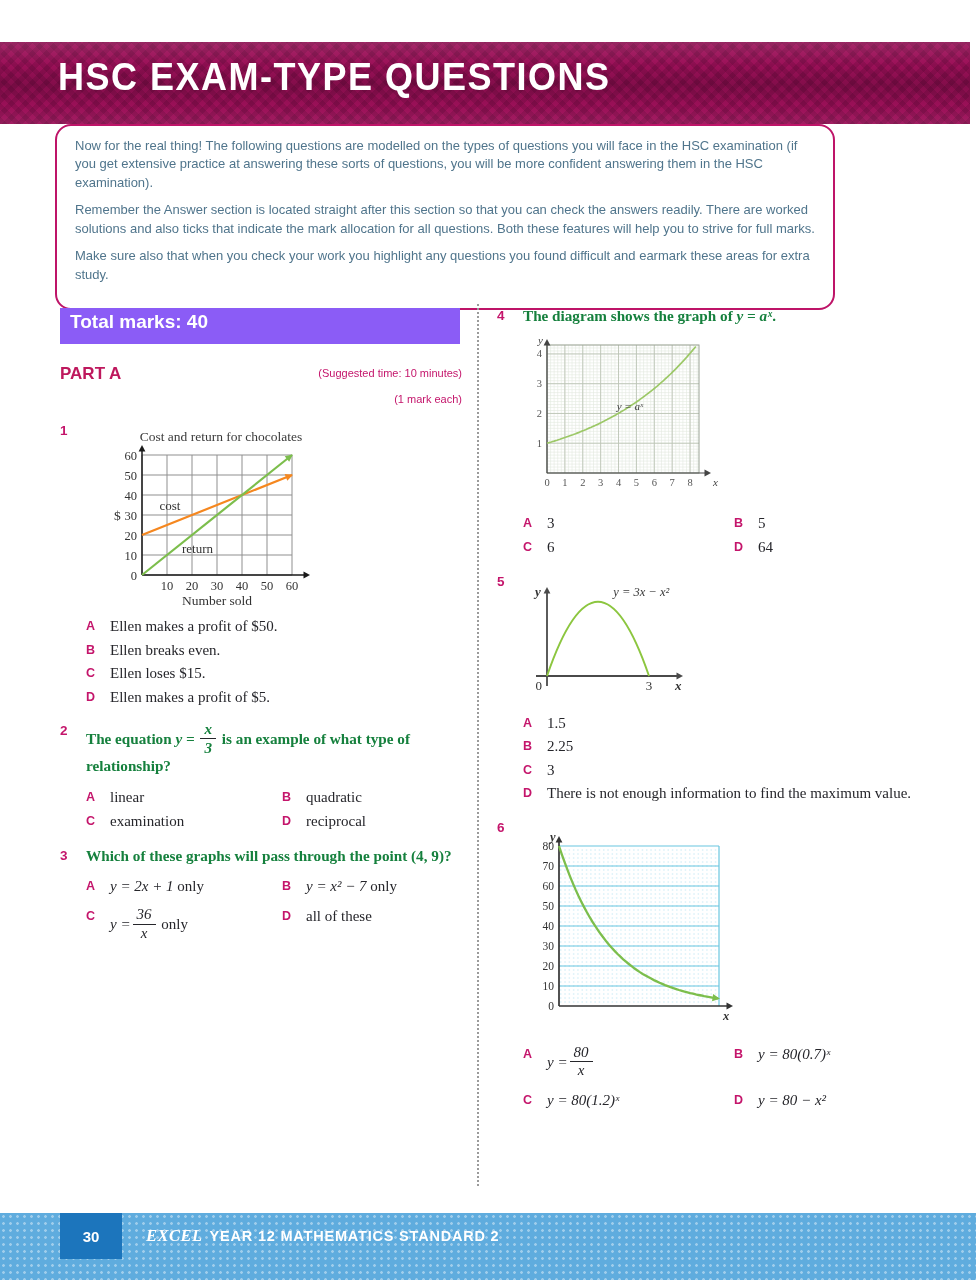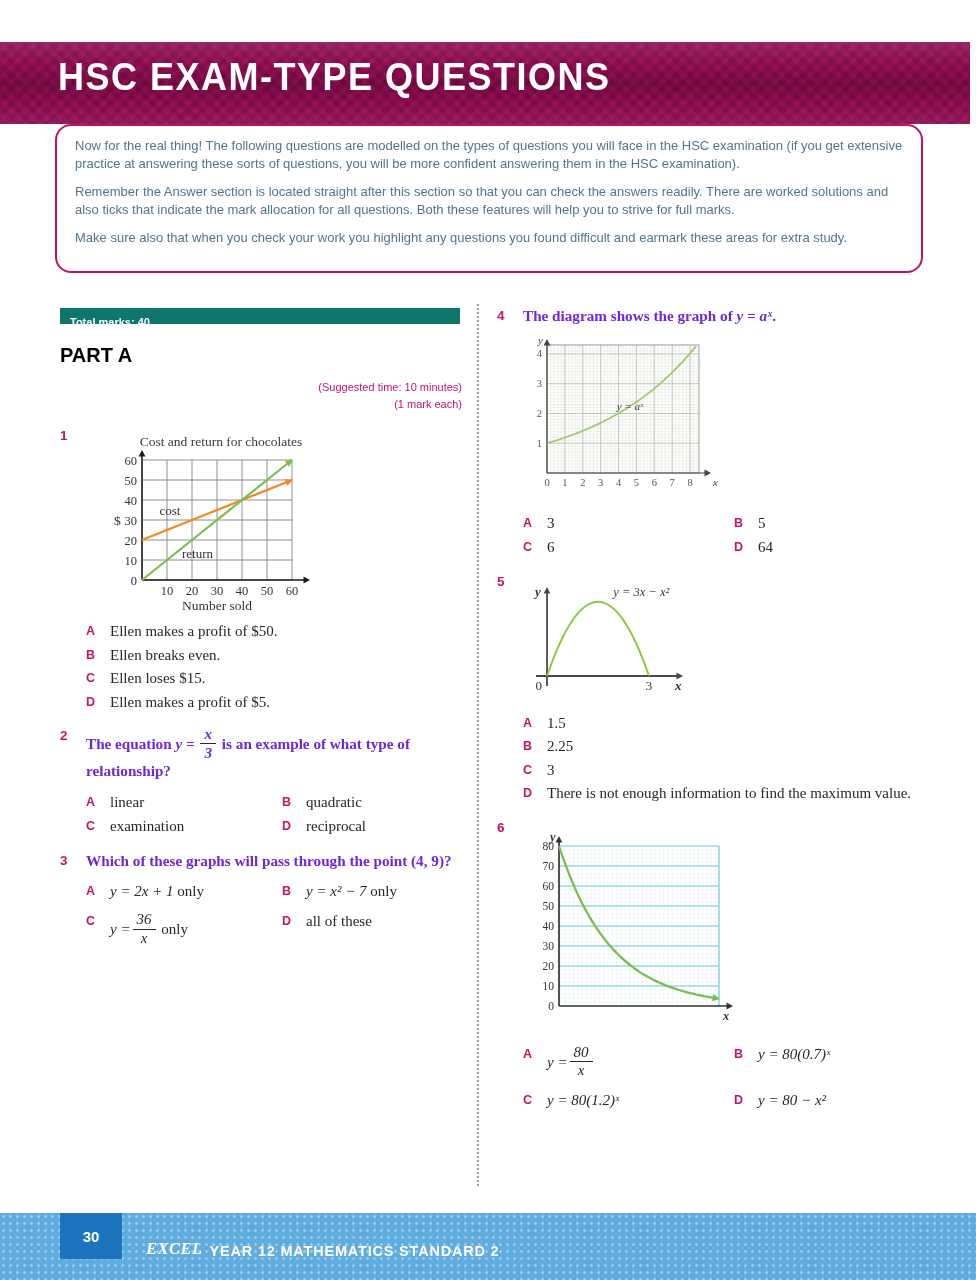--- a/index.html
+++ b/index.html
@@ -5,54 +5,54 @@
   *{margin:0;padding:0;box-sizing:border-box;}
   html,body{width:976px;height:1280px;}
   body{position:relative;background:#fff;font-family:"Liberation Serif",serif;overflow:hidden;}
   .banner{position:absolute;left:0;top:42px;width:970px;height:82px;background-color:#9B1058;
     background-image:
       linear-gradient(to bottom, rgba(255,255,255,.10), rgba(0,0,0,0) 28%, rgba(0,0,0,.16) 52%, rgba(0,0,0,0) 78%, rgba(255,255,255,.06)),
       repeating-linear-gradient(45deg, rgba(40,0,25,.14) 0 5px, rgba(0,0,0,0) 5px 10px),
       repeating-linear-gradient(-45deg, rgba(40,0,25,.14) 0 5px, rgba(0,0,0,0) 5px 10px);}
   .banner .title{position:absolute;left:58px;top:12px;color:#fff;font-family:"Liberation Sans",sans-serif;
     font-size:36px;font-weight:800;letter-spacing:1.5px;transform:scaleY(1.1);transform-origin:left top;white-space:nowrap;}
-  .introbox{position:absolute;left:55px;top:124px;width:868px;border:2.5px solid #BE1468;border-radius:16px;
+  .introbox{position:absolute;left:55px;top:124px;width:780px;border:2.5px solid #BE1468;border-radius:16px;
     padding:11px 18px 24px;font-family:"Liberation Sans",sans-serif;color:#50758C;font-size:13px;line-height:1.42;}
   .introbox p+p{margin-top:9px;}
   .divider{position:absolute;left:477px;top:304px;height:882px;border-left:2px dotted #9b9b9b;}
   .col-left{position:absolute;left:60px;top:308px;width:402px;}
   .col-right{position:absolute;left:497px;top:306px;width:432px;}
-  .marks-bar{width:400px;height:16px;background:#0f766e;color:#fff;font-family:"Liberation Sans",sans-serif;
-    font-weight:700;font-size:11px;line-height:28px;padding-left:10px;}
+  .marks-bar{width:400px;height:36px;background:#8b5cf6;color:#fff;font-family:"Liberation Sans",sans-serif;
+    font-weight:700;font-size:19px;line-height:28px;padding-left:10px;}
   .part-row{margin-top:20px;display:flex;justify-content:space-between;align-items:flex-start;}
-  .part-label{color:#000000;font-family:"Liberation Sans",sans-serif;font-weight:700;font-size:20px;}
+  .part-label{color:#be185d;font-family:"Liberation Sans",sans-serif;font-weight:700;font-size:17px;}
   .part-meta{display:flex;flex-direction:column;align-items:flex-end;color:#C4156B;
-    font-family:"Liberation Sans",sans-serif;font-size:11px;gap:5px;padding-top:3px;margin-top:34px;}
+    font-family:"Liberation Sans",sans-serif;font-size:11px;gap:14px;padding-top:3px;}
   .question{display:flex;align-items:flex-start;}
   .qnum{flex:0 0 26px;color:#C4156B;font-family:"Liberation Sans",sans-serif;font-weight:700;font-size:13.5px;padding-top:2px;}
   .qbody{flex:1;min-width:0;}
-  .qtext{font-size:15.2px;line-height:1.36;color:#6d28d9;}
+  .qtext{font-size:15.2px;line-height:1.36;color:#15803d;}
   .bold{font-weight:700;}
   .math{font-style:italic;}
   .opts{margin-top:6px;}
   .opt{display:flex;align-items:flex-start;margin-top:4px;}
   .letter{flex:0 0 24px;color:#C4156B;font-family:"Liberation Sans",sans-serif;font-weight:700;font-size:12.5px;padding-top:2px;}
   .otext{font-size:15px;color:#26262b;line-height:1.3;}
   .opts.two{display:grid;grid-template-columns:190px 1fr;column-gap:6px;}
   .opts.two .opt{margin-top:5px;}
   .col-right .opts.two{grid-template-columns:205px 1fr;}
   .frac{display:inline-block;vertical-align:-9px;text-align:center;line-height:1.05;margin:0 2px;font-style:italic;}
   .frac .fnum{display:block;padding:0 4px 1px;}
   .frac .fden{display:block;border-top:1.3px solid #26262b;padding:1px 4px 0;}
   .chart{margin:8px 0 4px;}
   .footer-band{position:absolute;left:0;top:1213px;width:976px;height:67px;background-color:#5FACDE;
     background-image:radial-gradient(rgba(255,255,255,.4) 1.1px, rgba(255,255,255,0) 1.6px);background-size:7px 7px;}
   .pagenum{position:absolute;left:60px;top:1213px;width:62px;height:46px;background:#1C75BC;color:#fff;
     font-family:"Liberation Sans",sans-serif;font-weight:700;font-size:15px;display:flex;align-items:center;justify-content:center;}
-  .footer-title{position:absolute;left:146px;top:1213px;height:46px;display:flex;align-items:flex-end;color:#fff;}
+  .footer-title{position:absolute;left:146px;top:1213px;height:46px;display:flex;align-items:center;color:#fff;}
   .footer-title .brand{font-family:"Liberation Serif",serif;font-style:italic;font-weight:700;font-size:16.5px;letter-spacing:.5px;margin-right:7px;}
   .footer-title .rest{font-family:"Liberation Sans",sans-serif;font-weight:700;font-size:14.5px;letter-spacing:.8px;} .mt14{margin-top:14px;} .mt16{margin-top:16px;}
 </style>
 </head>
 <body>
 
 <div class="banner">
   <div class="title">HSC EXAM-TYPE QUESTIONS</div>
 </div>
 

